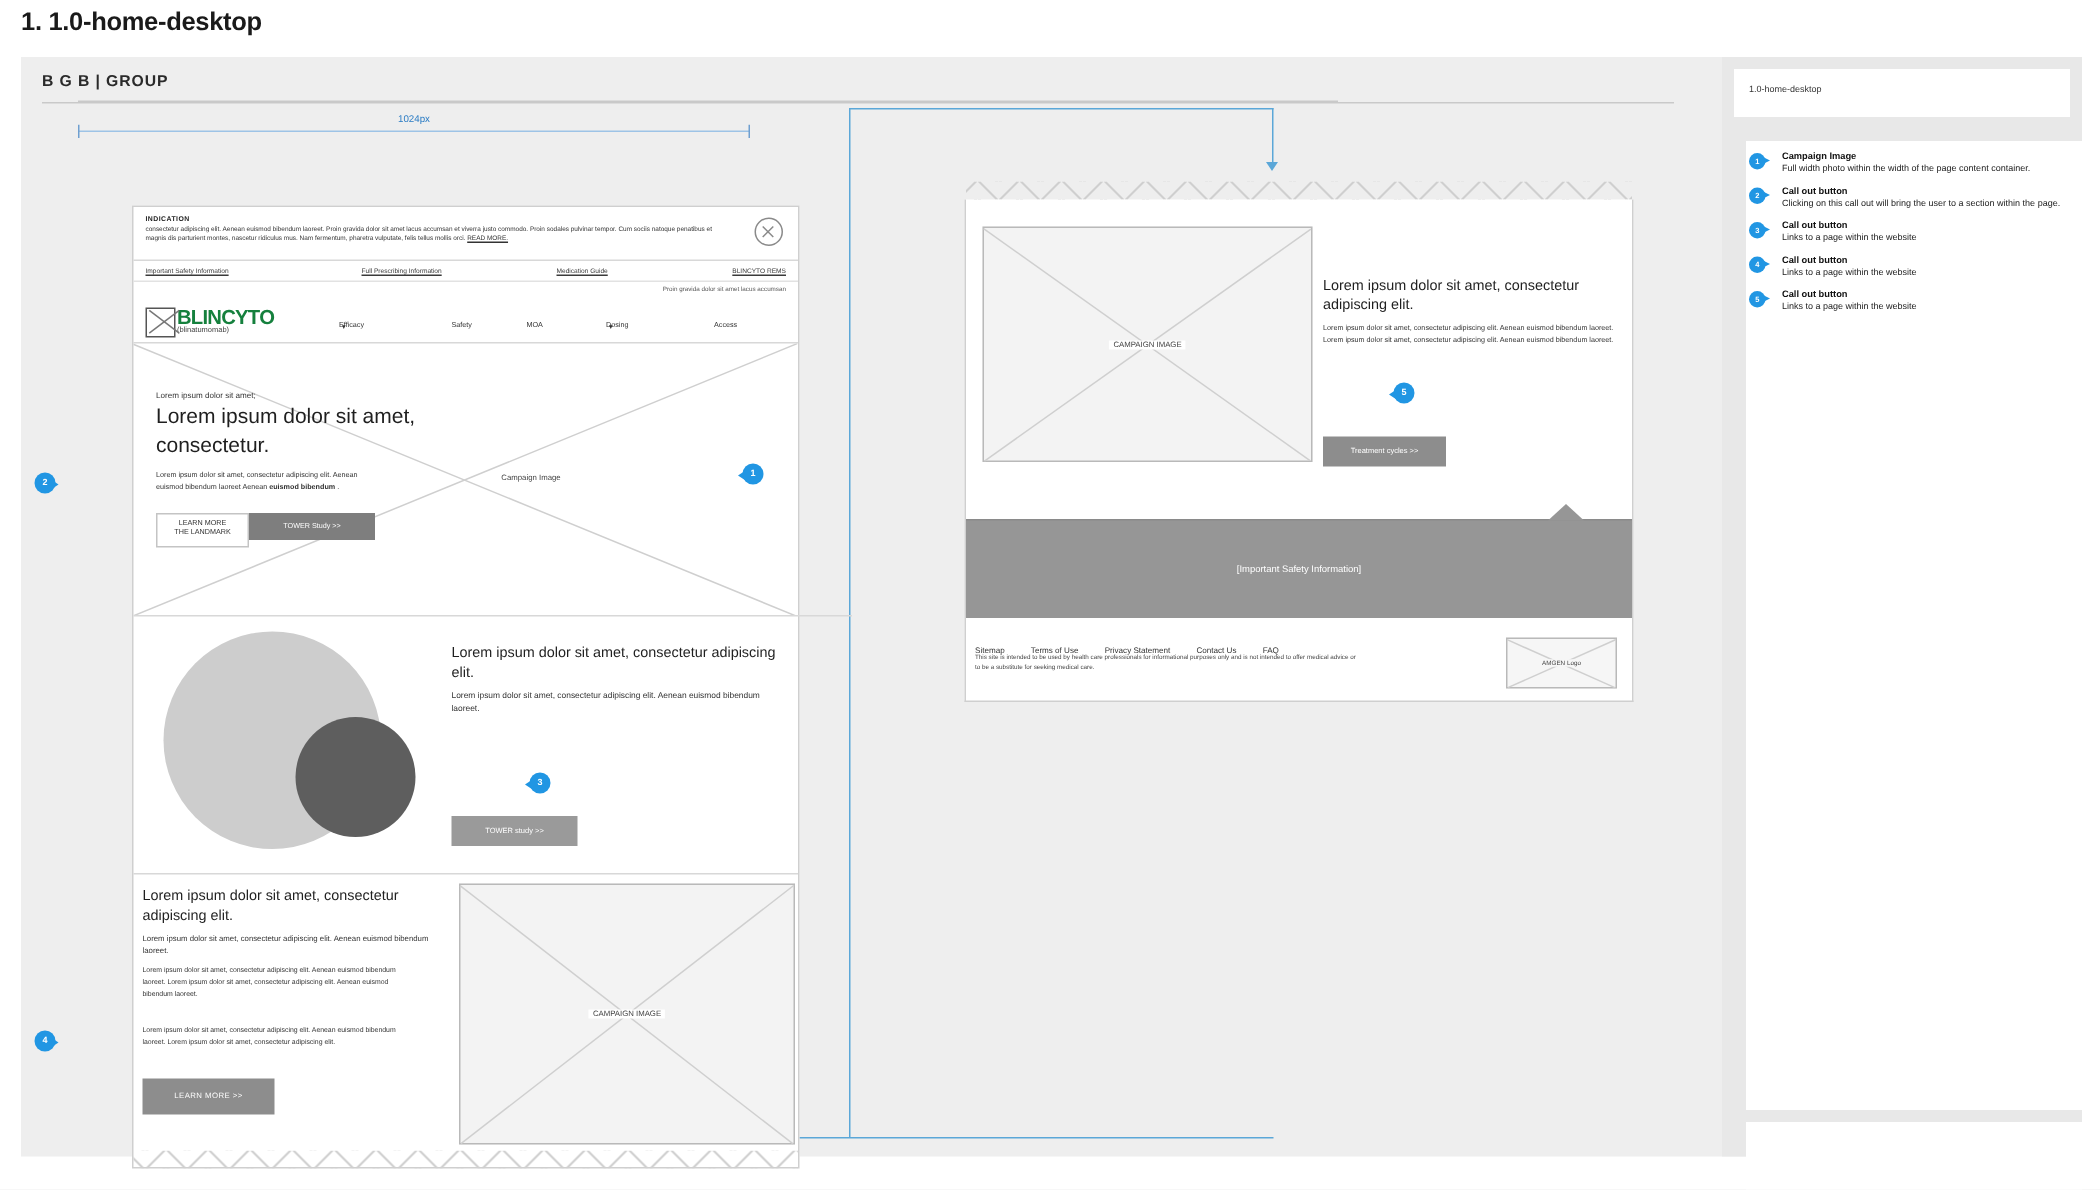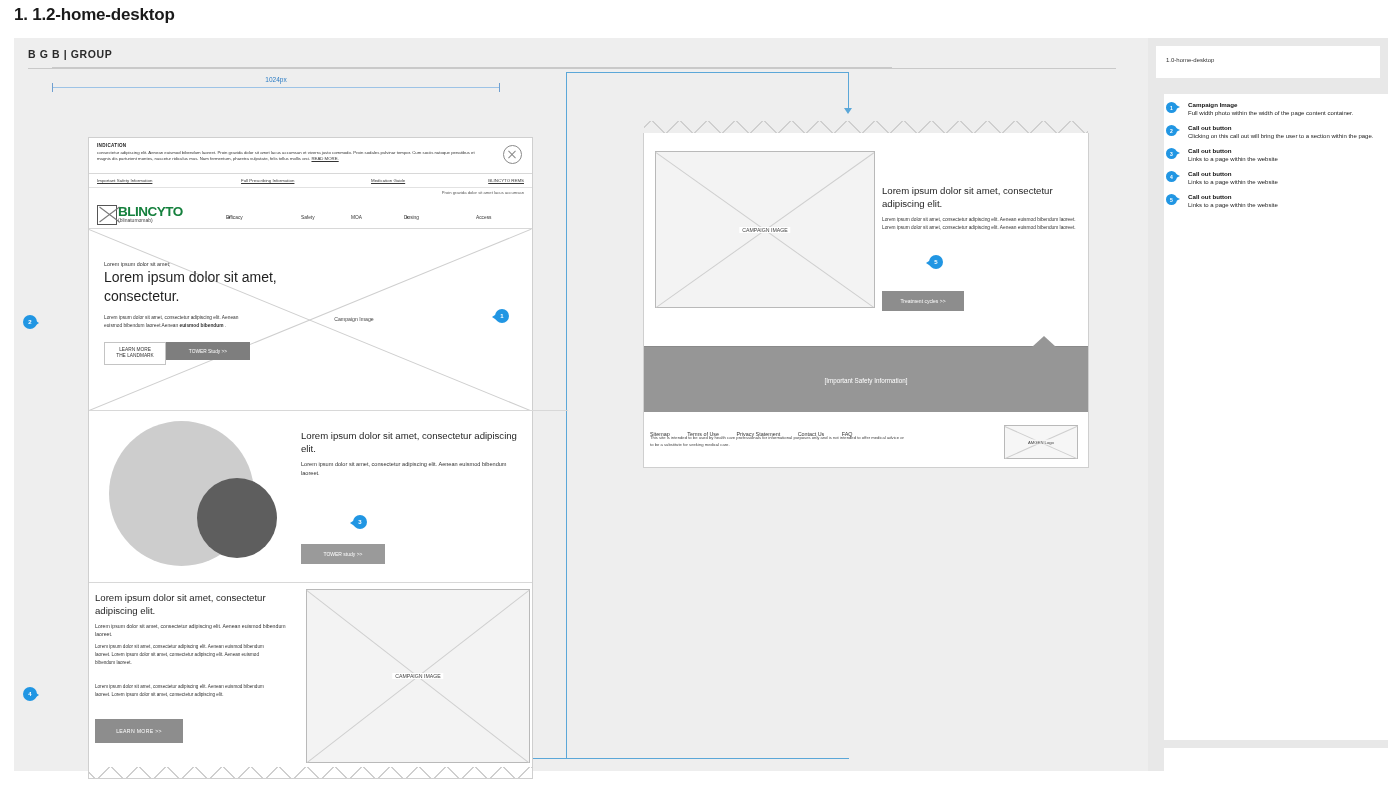--- a/index.html
+++ b/index.html
@@ -262,21 +262,21 @@
     border-top:2.5px solid transparent;border-bottom:2.5px solid transparent;
     border-left:4px solid #2196e3;
   }
   .note h4{margin:0;font-size:6.2px;font-weight:bold;color:#111;}
   .note p{margin:1px 0 0 0;font-size:6px;line-height:1.35;color:#222;}
   .side-card.empty-card{position:absolute;left:8px;top:702px;width:224px;height:48px;}
 </style>
 </head>
 <body>
 
-<div class="page-title">1. 1.2-home-desktop</div>
+<div class="page-title">1. 1.0-home-desktop</div>
 
 <div class="canvas">
 
   <div class="brand-bar">B G B  |  GROUP</div>
   <div class="brand-rule"></div>
 
   <div class="ruler-topline"></div>
 
   <div class="ruler">
     <div class="line"></div>

